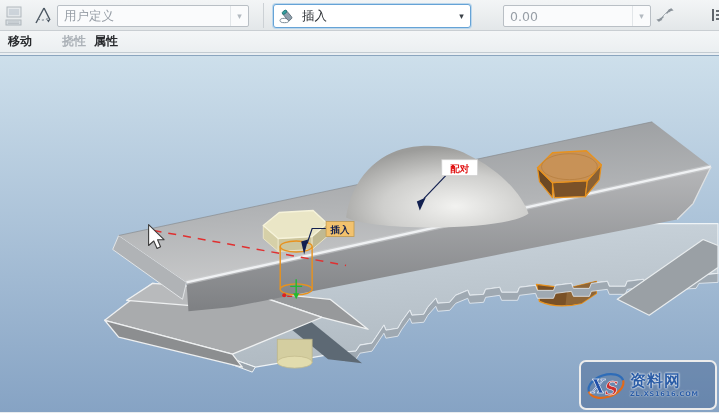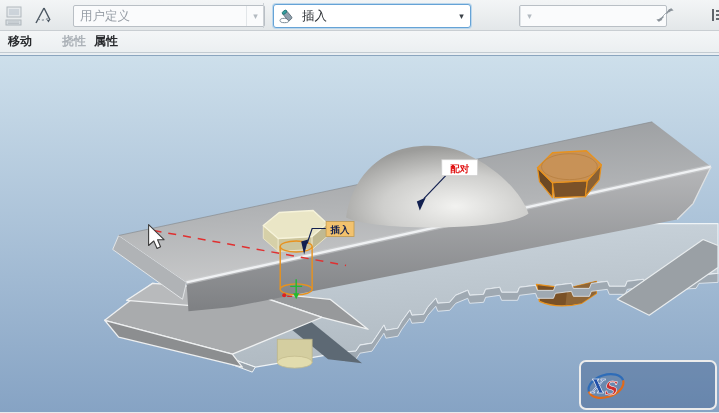--- a/index.html
+++ b/index.html
@@ -9,21 +9,21 @@
   .toolbar{position:relative;height:30px;border-bottom:1px solid #c9ced2;
            background:linear-gradient(#f3f5f6,#e3e7e9);}
   .tbtn{position:absolute;top:4px;width:24px;height:24px;border-radius:3px;
         display:flex;align-items:center;justify-content:center;}
   .tbtn.disabled{opacity:.6;}
   .combo{position:absolute;background:#fff;border:1px solid #b9bfc5;border-radius:2px;
          display:flex;align-items:center;font-size:12.5px;color:#2a2e33;}
   .combo .val{flex:1;padding:0 6px;white-space:nowrap;overflow:hidden;}
   .combo .arrow{width:17px;align-self:stretch;display:flex;align-items:center;justify-content:center;
                 border-left:1px solid #d6dbdf;color:#7b848c;font-size:9px;}
-  .combo.disabled{background:#fafbfc;color:#979ea6;margin-left:16px;}
+  .combo.disabled{background:#fafbfc;color:#979ea6;}
   .combo.disabled .arrow{color:#b3bac0;border-left-color:#e2e6e9;}
   .combo.focused{border:1px solid #66a3d6;box-shadow:0 0 0 1px #bcd7ec;border-radius:3px;}
   .combo.focused .arrow{border-left:none;color:#3c4248;}
   .vsep{position:absolute;top:3px;width:1px;height:25px;background:#ccd1d5;}
   
   .tabrow{position:relative;height:21px;border-bottom:1px solid #c2cbd2;
           background:linear-gradient(#f4f6f7,#ebeff1);}
   .tab{position:absolute;top:2px;font-size:12px;font-weight:bold;color:#27292c;cursor:default;}
   .tab.disabled{color:#abb1b7;}
   .divider{height:2px;background:#e9eef2;}
@@ -76,20 +76,21 @@
       <g transform="rotate(-40 9 9)">
         <rect x="7" y="4" width="5" height="10" rx="1.5" fill="#8fa0ad" stroke="#5a6a76" stroke-width=".8"></rect>
         <ellipse cx="9.5" cy="4.5" rx="2.6" ry="1.5" fill="#36a0a0" stroke="#1d7070" stroke-width=".8"></ellipse>
       </g>
     </svg>
     <span class="val">插入</span>
     <span class="arrow">▾</span>
   </div>
 
   <div class="combo disabled" style="left:503px;top:5px;width:146px;height:20px;">
+    <span class="val">0.00</span>
     <span class="arrow">▾</span>
   </div>
 
   <div class="tbtn" style="left:653px;width:24px;height:22px;">
     <svg width="20" height="18" viewBox="0 0 20 18">
       <path d="M8.5,10.5 L4,15" stroke="#8a9299" stroke-width="1.3"></path>
       <path d="M4,15 l4,-.6 l-2.6,-2.6 z" fill="#8a9299" transform="rotate(180 4.7 13.9)"></path>
       <path d="M5,13 L15,3" stroke="#a9b0b6" stroke-width="1"></path>
       <path d="M11.5,7.5 L16,3" stroke="#8a9299" stroke-width="1.3"></path>
       <path d="M16,3 l-4,.6 l2.6,2.6 z" fill="#8a9299" transform="rotate(180 15.3 4.1)"></path>
@@ -224,14 +225,18 @@
 
   <div class="wm">
     <svg width="44" height="38" viewBox="0 0 44 38">
       <g transform="rotate(-18 22 20)">
         <path d="M4,20 A18 11 0 0 1 40,20" fill="none" stroke="#2e6cb8" stroke-width="2.2"></path>
         <path d="M40,20 A18 11 0 0 1 4,20" fill="none" stroke="#e06a1a" stroke-width="2.2"></path>
       </g>
       <text x="7" y="27" font-family="DejaVu Serif, serif" font-style="italic" font-weight="bold" font-size="18" fill="#2050a8" stroke="#ffffff" stroke-width=".5">X</text>
       <text x="21" y="29" font-family="DejaVu Serif, serif" font-style="italic" font-weight="bold" font-size="18" fill="#cc2e2e" stroke="#ffffff" stroke-width=".5">S</text>
     </svg>
+    <div class="wm-texts">
+      <span class="wm-name">资料网</span>
+      <span class="wm-url">ZL.XS1616.COM</span>
+    </div>
   </div>
 </div>
 
 </body></html>

